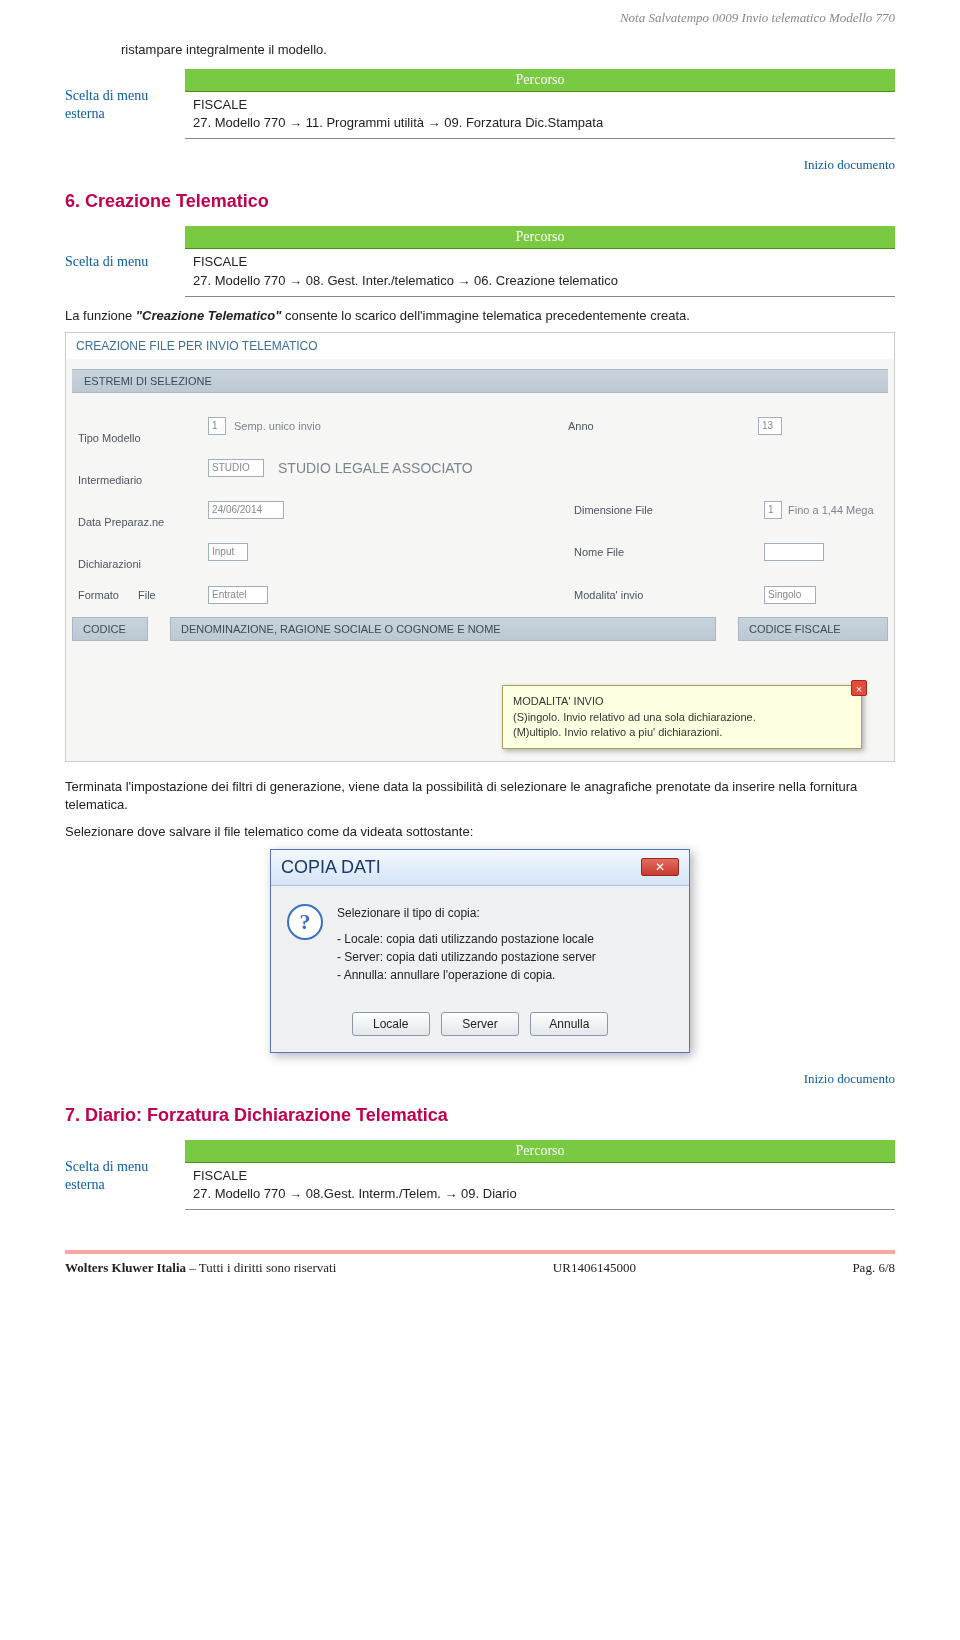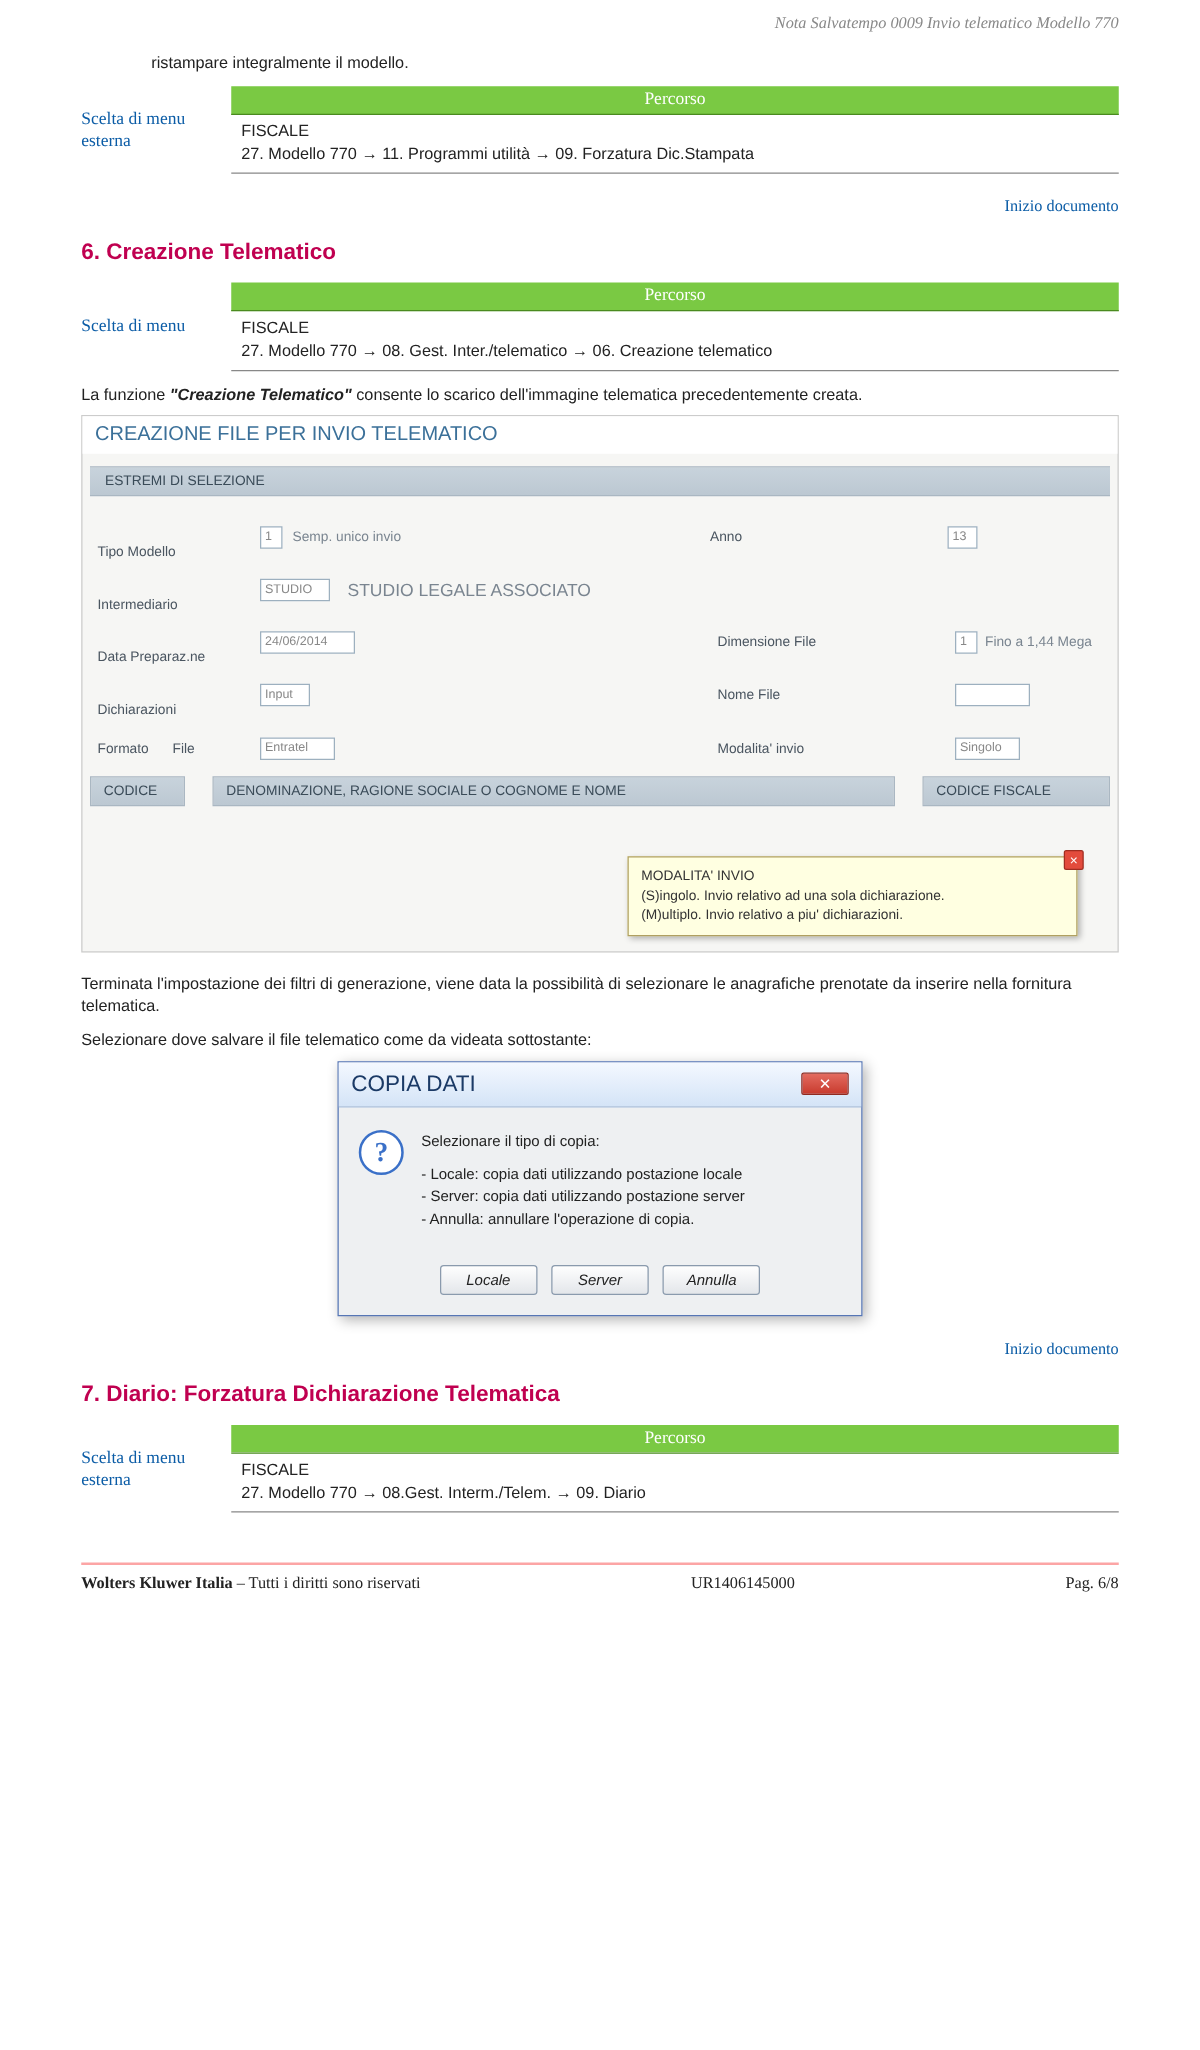--- a/index.html
+++ b/index.html
@@ -72,21 +72,21 @@
     border: 1px solid #ccc;
     margin: 6px 0 16px 0;
     font-size: 12px;
     color: #555;
     position: relative;
     height: 430px;
   }
   .ss-title {
     background: #fff;
     color: #3b7099;
-    font-size: 16px;
+    font-size: 12px;
     padding: 6px 10px;
   }
   .ss-sub {
     background: linear-gradient(#c8d3dc, #bcc8d2);
     padding: 5px 12px;
     font-size: 11px;
     color: #3a4b58;
     border-top: 1px solid #aab7c2;
     border-bottom: 1px solid #aab7c2;
     margin: 10px 6px 12px 6px;
@@ -197,24 +197,23 @@
   .dlg-btn {
     display: inline-block;
     min-width: 78px;
     padding: 4px 12px;
     background: linear-gradient(#fefefe, #e3e6ea);
     border: 1px solid #8a9aad;
     border-radius: 3px;
     font-size: 12px;
     color: #222;
     margin: 0 4px;
-    font-style: italic;
   }
   .footer-line {
-    border-top: 2px solid #fca5a5;
+    border-top: 4px solid #fca5a5;
     margin-top: 40px;
     padding: 6px 0 24px 0;
     display: flex;
     justify-content: space-between;
     font-family: Georgia, serif;
     font-size: 13px;
   }
   .footer-line .l { color: #222; }
   .footer-line .l .b { font-weight: bold; }
   .footer-line .m { color: #222; }

